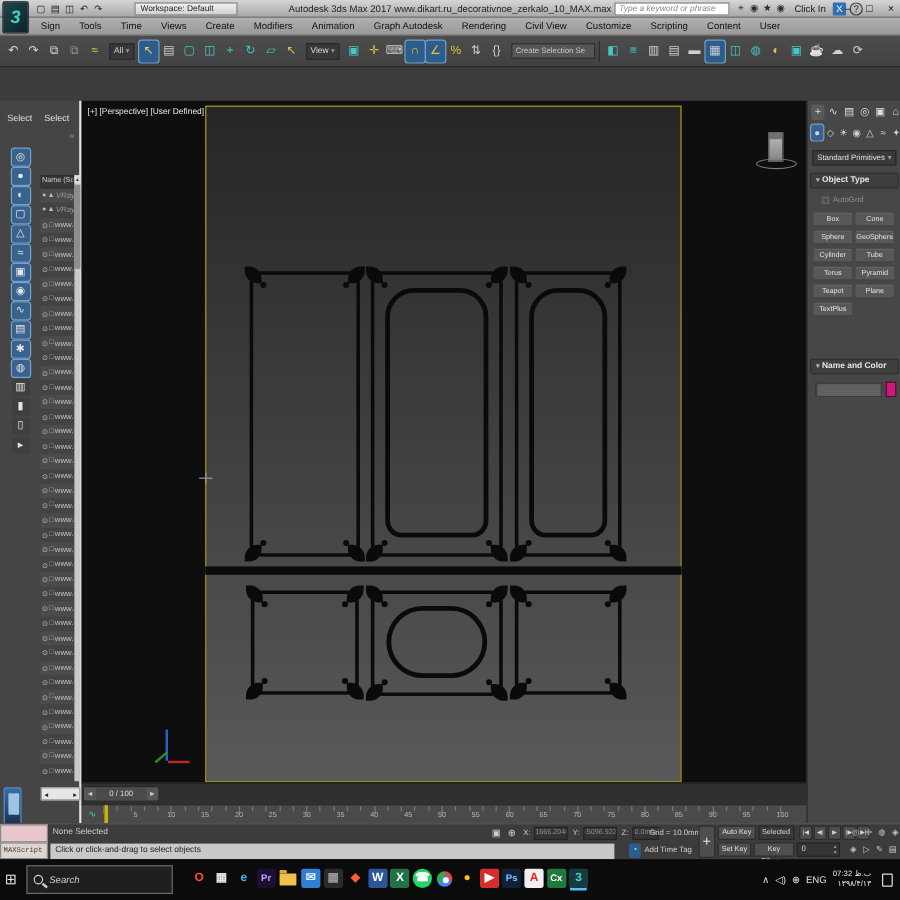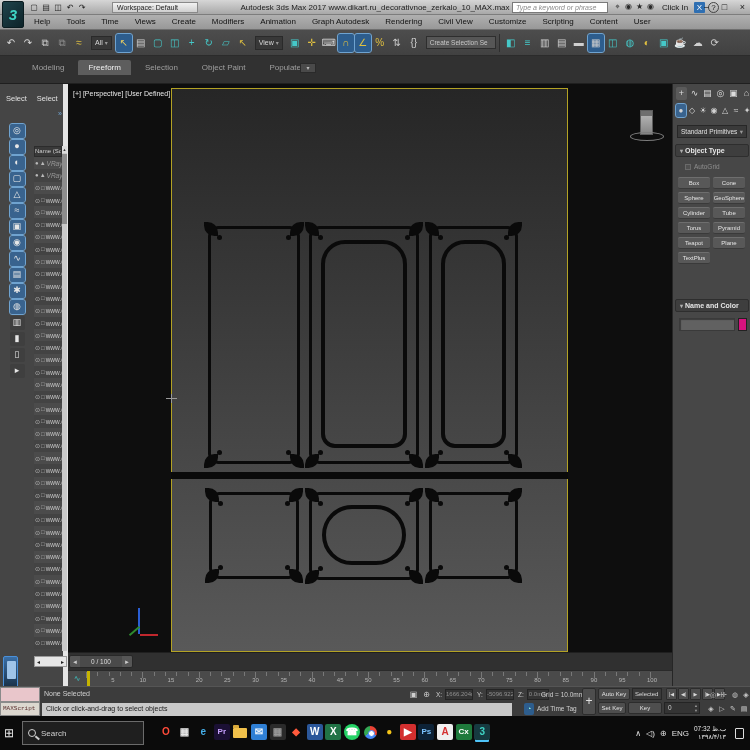--- a/index.html
+++ b/index.html
@@ -47,21 +47,21 @@
 
   
   #ribbon { left:0; top:56px; width:750px; height:28px; background:#313131; border-bottom:1px solid #1f1f1f; }
   #ribbon-tabs { position:absolute; left:22px; top:4px; display:flex; gap:4px; }
   .ribbon-tab { font-size:8px; color:#9f9f9f; padding:3px 10px; }
   .ribbon-tab.active { background:#5d5d5d; color:#f0f0f0; border-radius:2px 2px 0 0; }
   #ribbon-cfg { position:absolute; left:300px; top:7px; width:16px; height:10px; background:#4a4a4a;
     border:1px solid #2a2a2a; color:#bbb; font-size:6px; text-align:center; line-height:9px; }
 
   
-  #explorer { left:0; top:84px; width:68px; height:602px; background:#454545; border-right:5px solid #e5e5e5; }
+  #explorer { left:0; top:84px; width:68px; height:602px; background:#454545; border-right:2px solid #e5e5e5; }
   #exp-tabs { position:absolute; left:6px; top:10px; display:flex; gap:10px; }
   .exp-tab { font-size:7.5px; color:#e0e0e0; }
   #exp-expand { position:absolute; left:58px; top:26px; color:#6fa3d0; font-size:7px; }
   #exp-strip { position:absolute; left:2px; top:40px; width:30px; display:flex; flex-direction:column; gap:2px; align-items:center; }
   .strip-ico { width:15px; height:14px; font-size:9px; line-height:13px; text-align:center; color:#e6e6e6;
     border-radius:2px; background:#3f3f3f; }
   .strip-ico.on { background:#39638e; outline:1px solid #6fa3d0; }
   #exp-header { position:absolute; left:34px; top:62px; width:28px; height:11px; background:#393939;
     border:1px solid #2c2c2c; color:#cfcfcf; font-size:6px; line-height:9px; overflow:hidden; white-space:nowrap; }
   #exp-list { position:absolute; left:34px; top:73px; width:28px; height:494px; overflow:hidden; }
@@ -165,21 +165,21 @@
   #frame-spinner .spin { position:absolute; right:1px; top:0; font-size:4px; color:#999; line-height:5px; }
   .mini-ico { position:absolute; width:10px; height:12px; font-size:7px; color:#c9c9c9; text-align:center; line-height:12px; }
 
   
   #taskbar { left:0; top:716px; width:750px; height:34px; background:#0b0b0b; }
   #start-btn { position:absolute; left:4px; top:10px; width:14px; height:14px; color:#e8e8e8; font-size:12px; line-height:14px; }
   #tb-search { position:absolute; left:22px; top:5px; width:122px; height:24px; background:#1f1f1f;
     border:1px solid #6b6b6b; display:flex; align-items:center; gap:5px; padding-left:5px; }
   #tb-search .mag { width:8px; height:8px; border:1.5px solid #cfcfcf; border-radius:50%; position:relative; flex:none; }
   #tb-search .mag::after { content:""; position:absolute; left:6px; top:7px; width:5px; height:1.5px; background:#cfcfcf; transform:rotate(40deg); }
-  #tb-search .txt { font-size:8px; color:#cfcfcf; }
+  #tb-search .txt { font-size:8px; color:#cfcfcf;font-style:italic; }
   .task-ico { position:absolute; top:8px; width:16px; height:16px; font-size:10px; font-weight:bold;
     text-align:center; line-height:16px; border-radius:2px; }
   .task-ico.active { background:#1c3b40; box-shadow:0 3px 0 -1px #4fc3f7; }
   .folder-glyph { position:relative; width:14px; height:10px; background:#f0c04a; border-radius:1px; margin:4px auto 0; }
   .folder-glyph::before { content:""; position:absolute; left:0; top:-3px; width:6px; height:3px; background:#d8a93a; border-radius:1px 1px 0 0; }
   .chrome-glyph { width:13px; height:13px; border-radius:50%; margin:2px auto 0;
     background:conic-gradient(#ea4335 0 33%, #4285f4 33% 66%, #34a853 66% 100%); position:relative; }
   .chrome-glyph::after { content:""; position:absolute; left:4px; top:4px; width:5px; height:5px; background:#fff;
     border:1px solid #4285f4; border-radius:50%; }
   #tray { position:absolute; right:2px; top:0; height:34px; display:flex; align-items:center; gap:5px; }
@@ -212,21 +212,21 @@
     <div id="signin" class="abs">Click In</div>
     <div id="a360-ico" class="abs">X</div>
     <div id="help-ico" class="abs">?</div>
     <div class="winbtn abs" style="left:700px;">–</div>
     <div class="winbtn abs" style="left:718px;">□</div>
     <div class="winbtn abs" style="left:736px;">×</div>
   </div>
   <div id="maxlogo" class="abs">3</div>
 
   <div id="menubar" class="abs">
-      <div class="menu-item">Help</div>
+      <div class="menu-item">Sign</div>
       <div class="menu-item">Tools</div>
       <div class="menu-item">Time</div>
       <div class="menu-item">Views</div>
       <div class="menu-item">Create</div>
       <div class="menu-item">Modifiers</div>
       <div class="menu-item">Animation</div>
       <div class="menu-item">Graph Autodesk</div>
       <div class="menu-item">Rendering</div>
       <div class="menu-item">Civil View</div>
       <div class="menu-item">Customize</div>
@@ -269,30 +269,20 @@
       <div class="tb-ico active" style="color: rgb(207, 207, 207);">▦</div>
       <div class="tb-ico" style="color: rgb(69, 200, 200);">◫</div>
       <div class="tb-ico" style="color: rgb(69, 200, 200);">◍</div>
       <div class="tb-ico" style="color: rgb(224, 192, 64);">◐</div>
       <div class="tb-ico" style="color: rgb(69, 200, 200);">▣</div>
       <div class="tb-ico" style="color: rgb(69, 200, 200);">☕</div>
       <div class="tb-ico" style="color: rgb(207, 207, 207);">☁</div>
       <div class="tb-ico" style="color: rgb(207, 207, 207);">⟳</div>
     </div>
 
-  <div id="ribbon" class="abs">
-    <div id="ribbon-tabs">
-        <div class="ribbon-tab">Modeling</div>
-        <div class="ribbon-tab active">Freeform</div>
-        <div class="ribbon-tab">Selection</div>
-        <div class="ribbon-tab">Object Paint</div>
-        <div class="ribbon-tab">Populate</div>
-      </div>
-    <div id="ribbon-cfg">▾</div>
-  </div>
 
   <div id="explorer" class="abs">
     <div id="exp-tabs">
         <div class="exp-tab">Select</div>
         <div class="exp-tab">Select</div>
       </div>
     <div id="exp-expand">»</div>
     <div id="exp-strip">
         <div class="strip-ico on">◎</div>
         <div class="strip-ico on">●</div>

